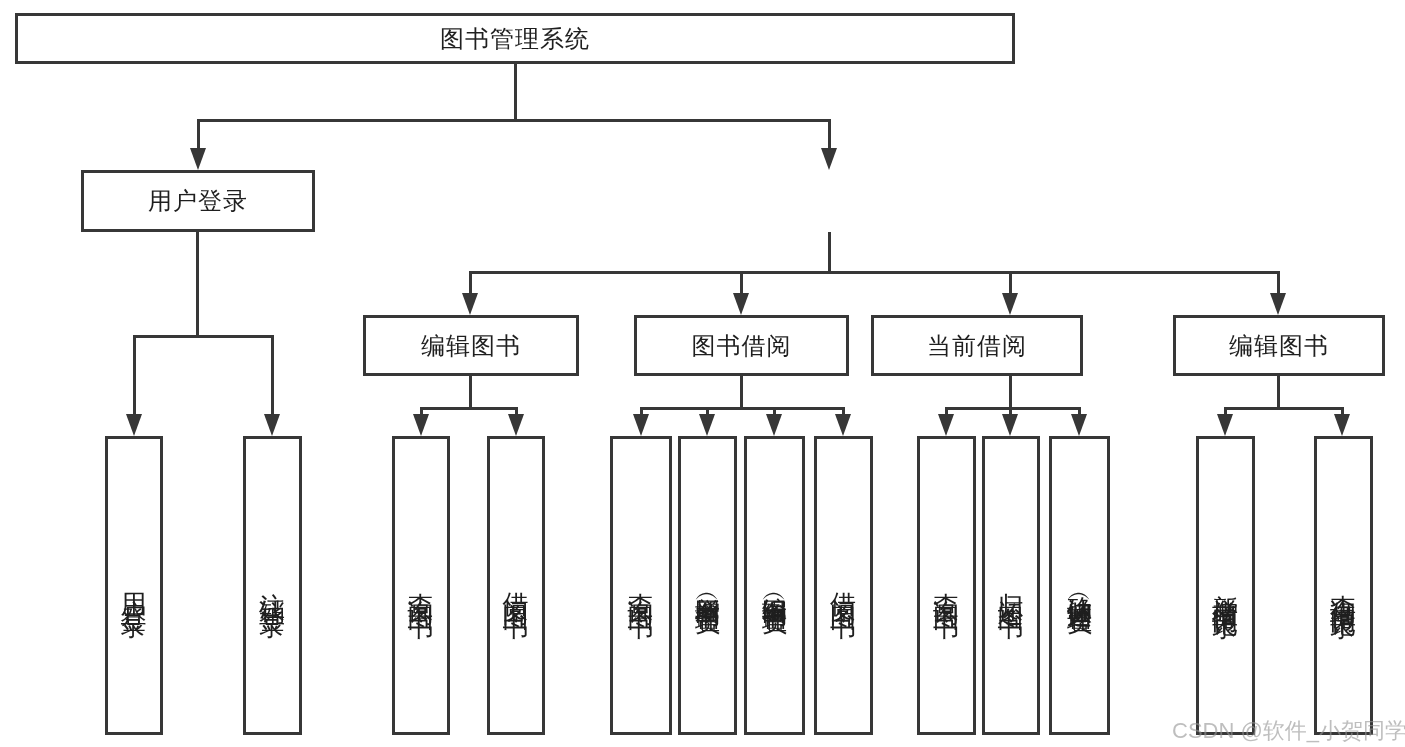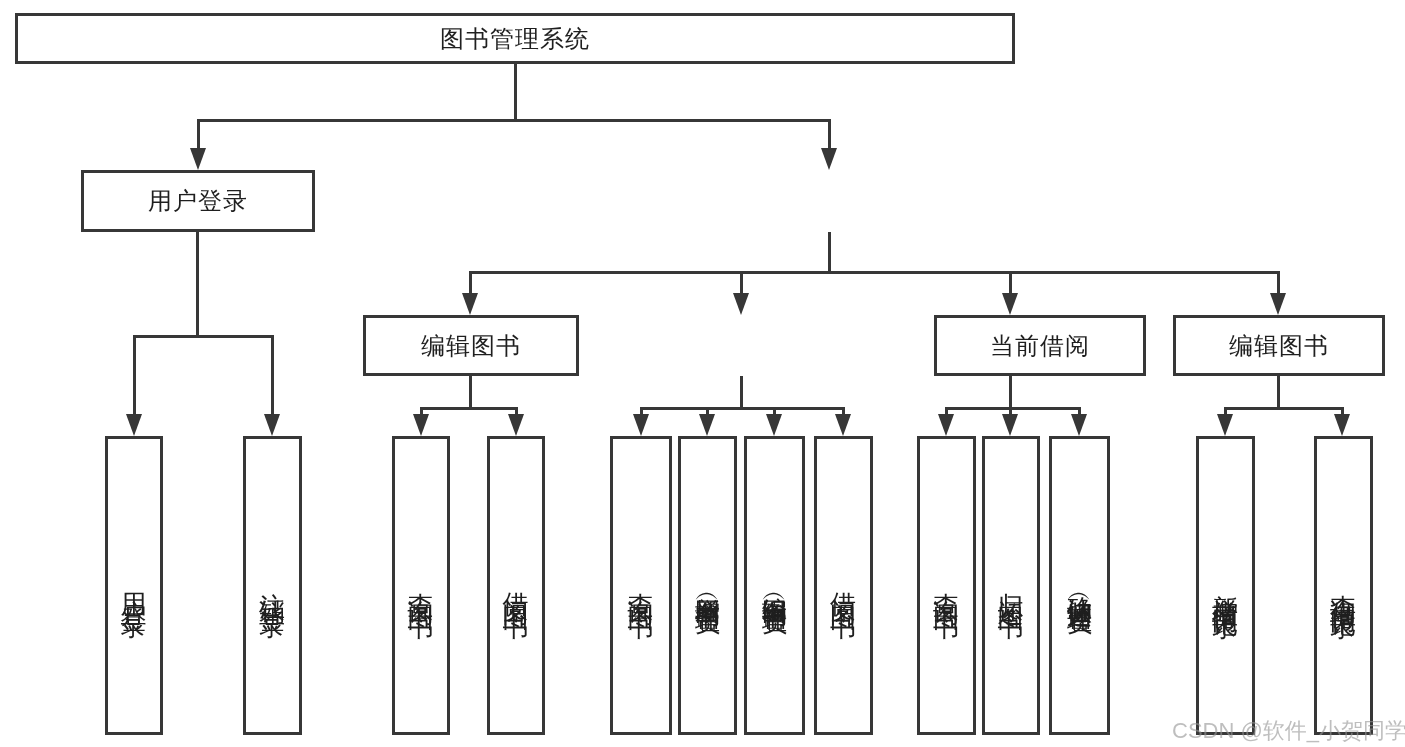--- a/index.html
+++ b/index.html
@@ -79,21 +79,24 @@
   <div class="vl" style="left:740px;top:271px;height:24px;"></div>
   <div class="arrow" style="left:733px;top:293px;"></div>
   <div class="vl" style="left:1009px;top:271px;height:24px;"></div>
   <div class="arrow" style="left:1002px;top:293px;"></div>
   <div class="vl" style="left:1277px;top:271px;height:24px;"></div>
   <div class="arrow" style="left:1270px;top:293px;"></div>
 
   <div class="box" style="left:363px;top:315px;width:216px;height:61px;">
     <span class="hdr">编辑图书</span>
   </div>
-  <div class="box" style="left:934px;top:315px;width:212px;height:61px;">
+  <div class="box" style="left:634px;top:315px;width:215px;height:61px;">
+    <span class="hdr">图书借阅</span>
+  </div>
+  <div class="box" style="left:871px;top:315px;width:212px;height:61px;">
     <span class="hdr">当前借阅</span>
   </div>
   <div class="box" style="left:1173px;top:315px;width:212px;height:61px;">
     <span class="hdr">编辑图书</span>
   </div>
 
   <div class="vl" style="left:469px;top:376px;height:34px;"></div>
   <div class="hl" style="left:420px;top:407px;width:98px;"></div>
   <div class="vl" style="left:420px;top:407px;height:11px;"></div>
   <div class="arrow" style="left:413px;top:414px;"></div>

